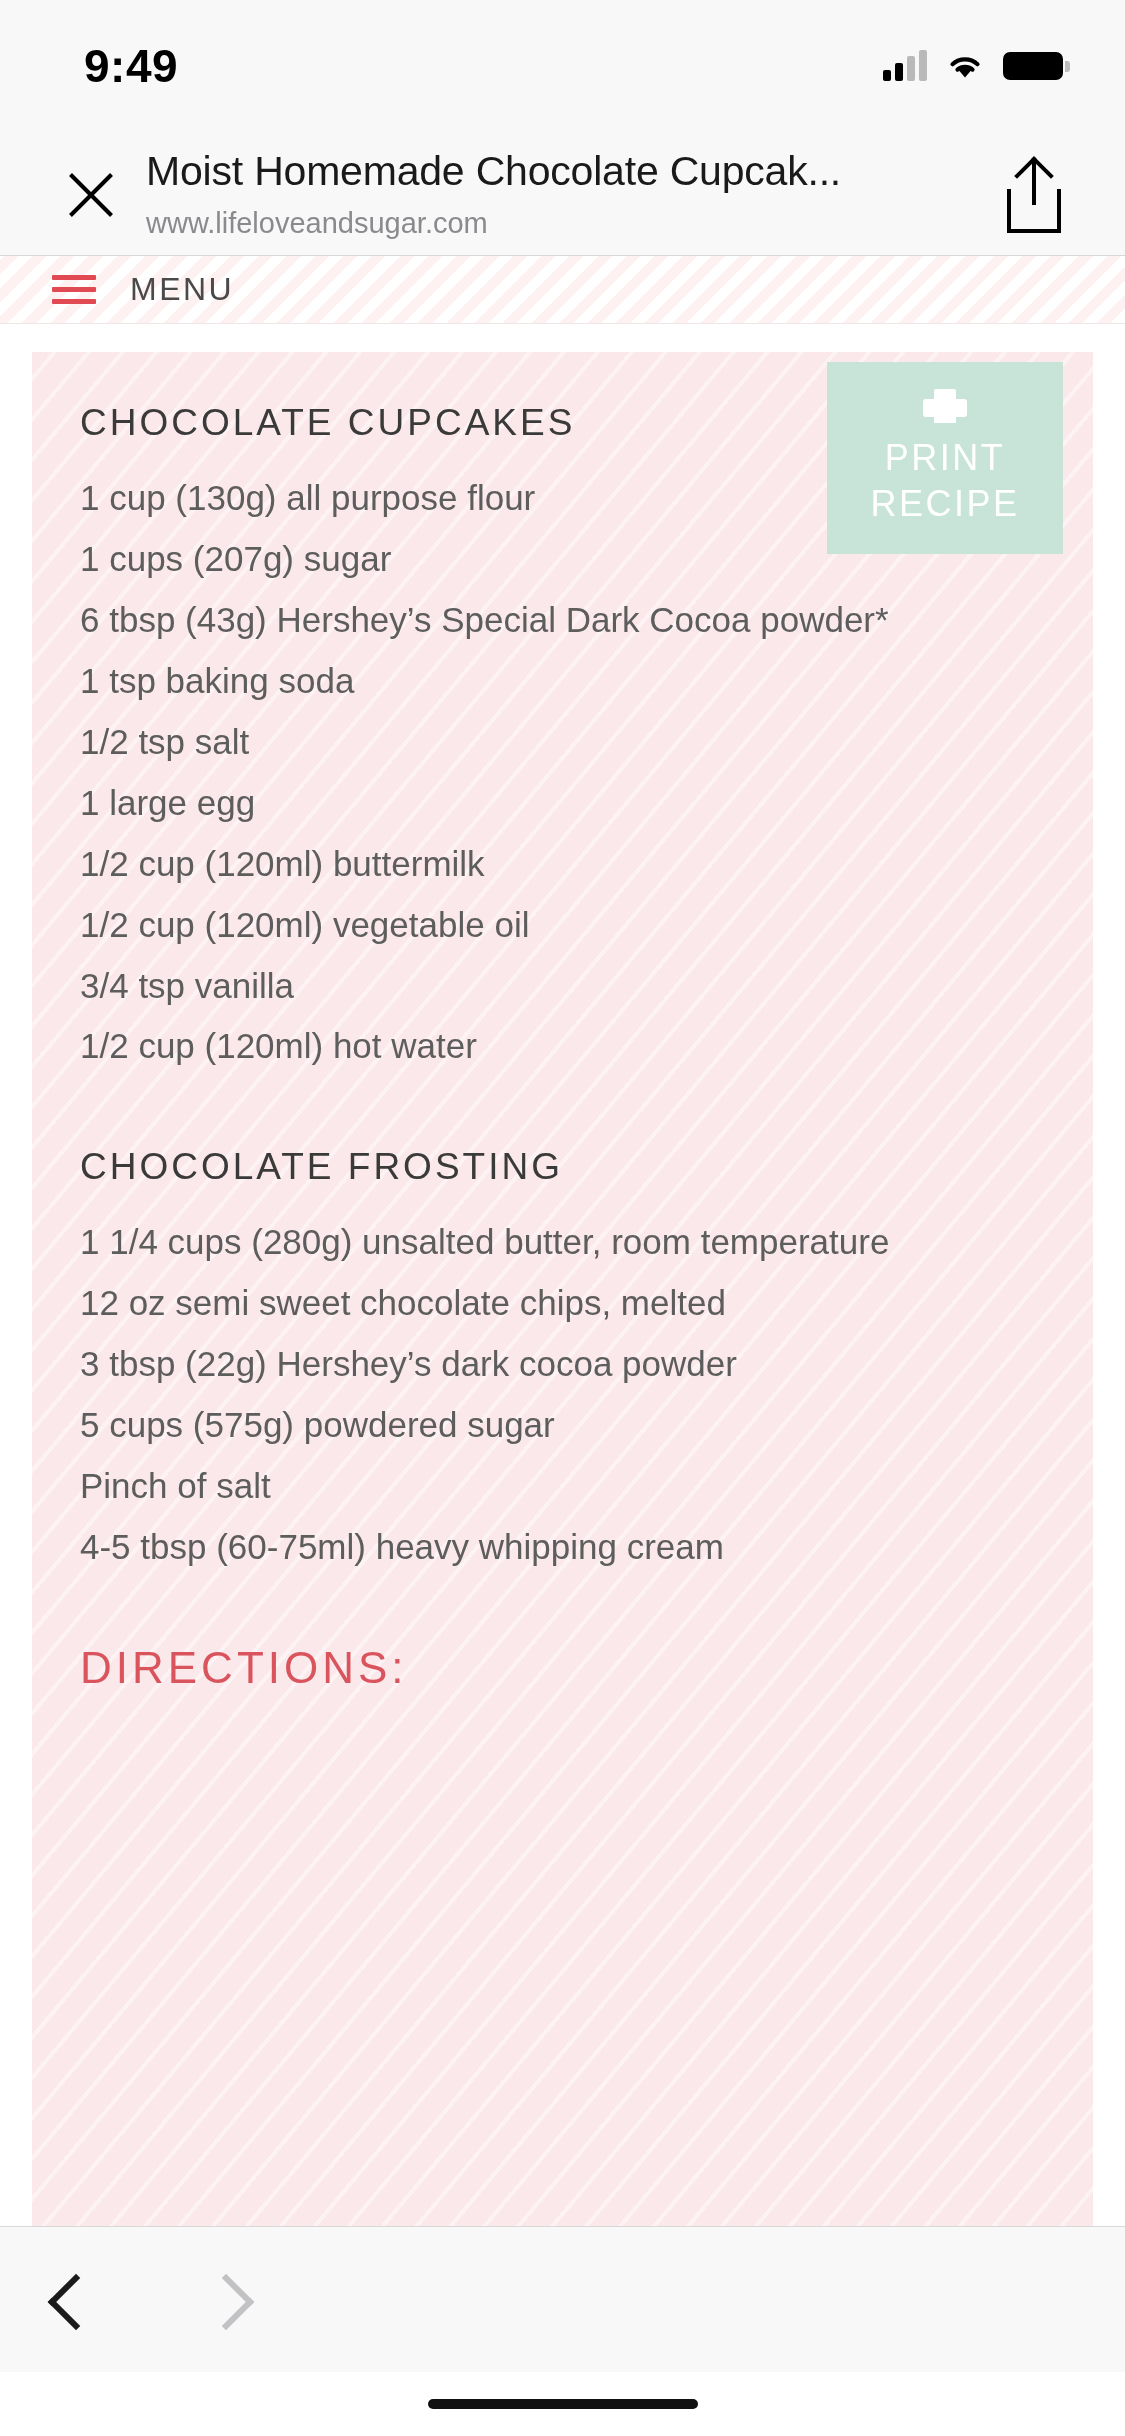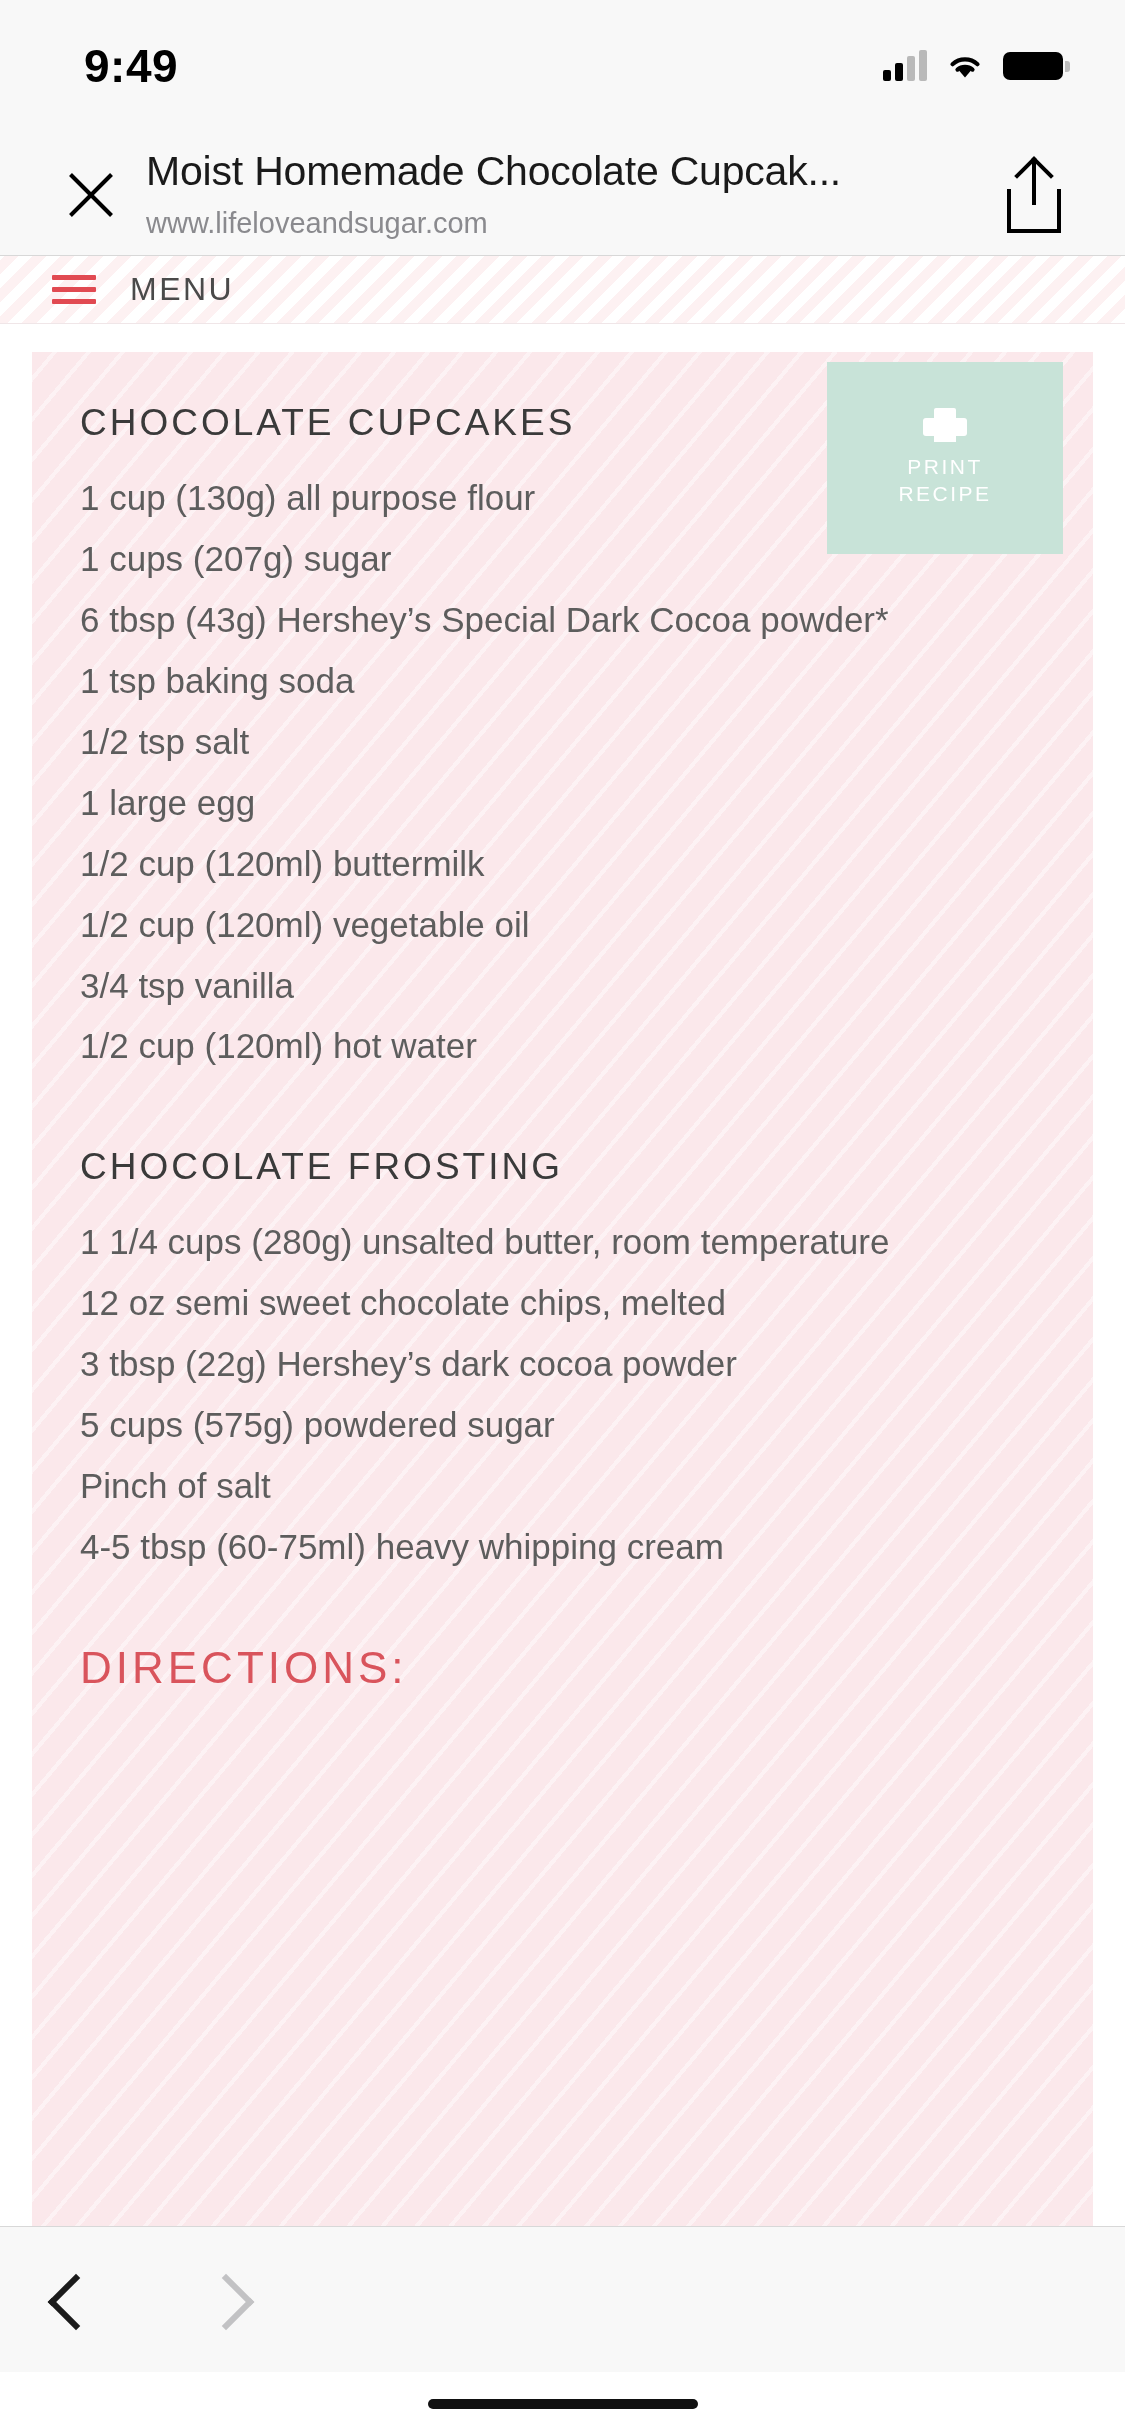--- a/index.html
+++ b/index.html
@@ -266,21 +266,21 @@
     border-radius: 2px 2px 0 0;
   }
   .printer-icon .tray {
     position: absolute;
     left: 11px; bottom: 0;
     width: 22px; height: 8px;
     background: #ffffff;
   }
   .print-text {
     color: #ffffff;
-    font-size: 21px;
+    font-size: 36px;
     letter-spacing: 2.5px;
     line-height: 1.28;
     text-align: center;
   }
 
   
   .bottom-bar {
     flex: 0 0 auto;
     height: 146px;
     background: #f8f8f8;

